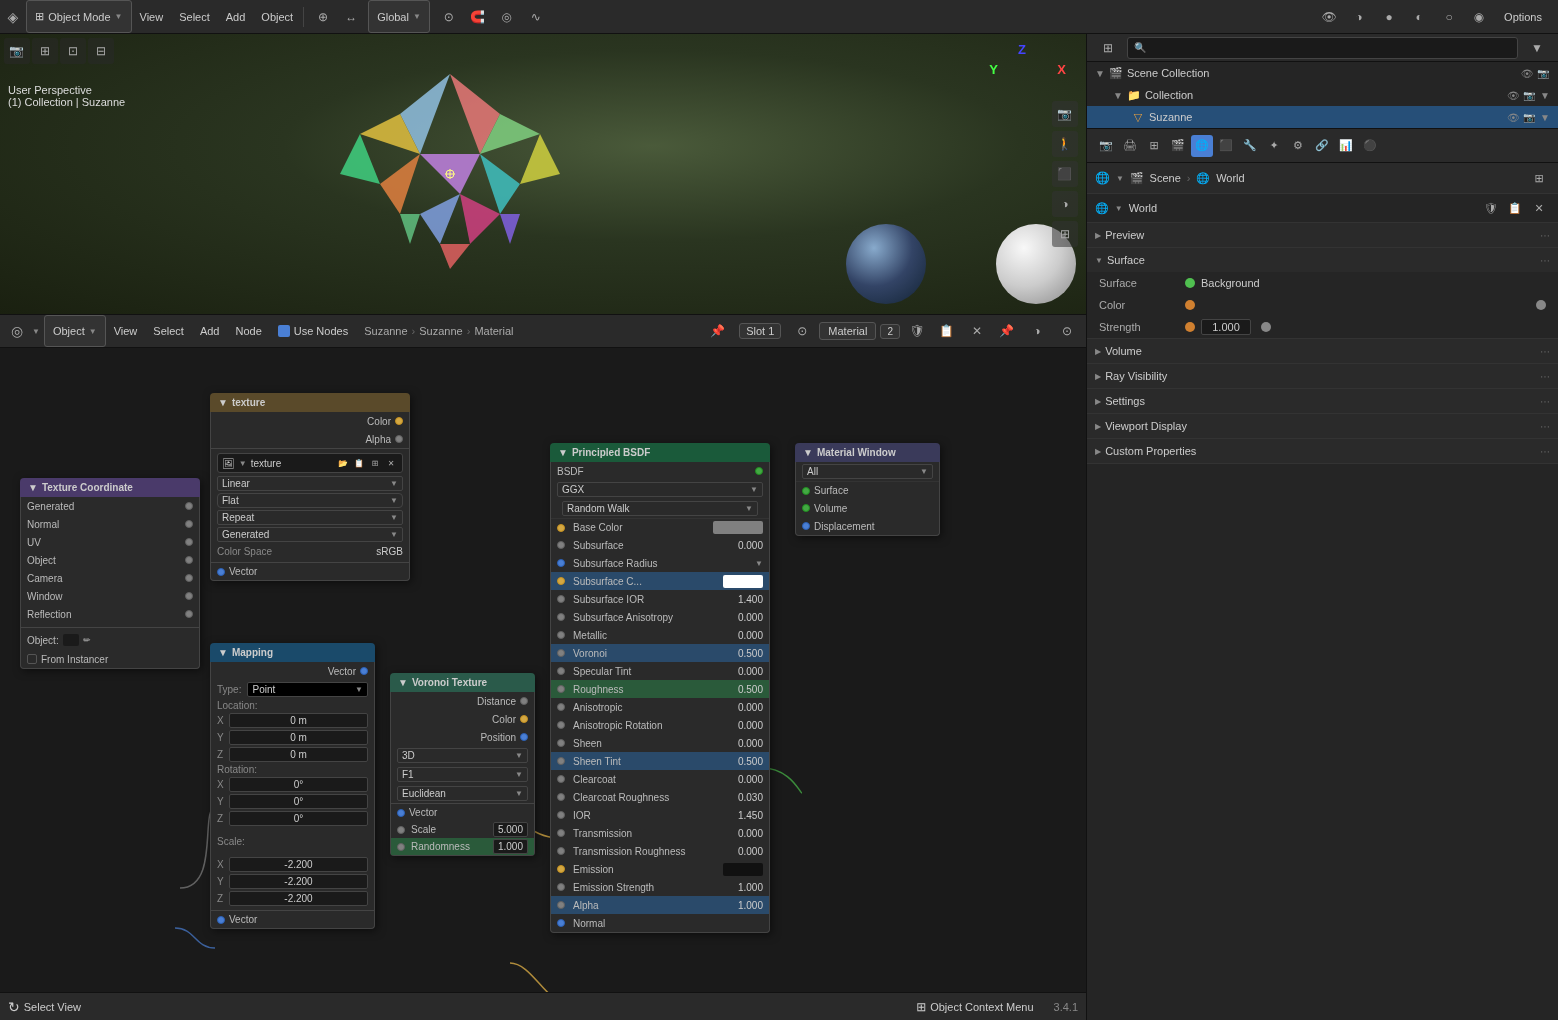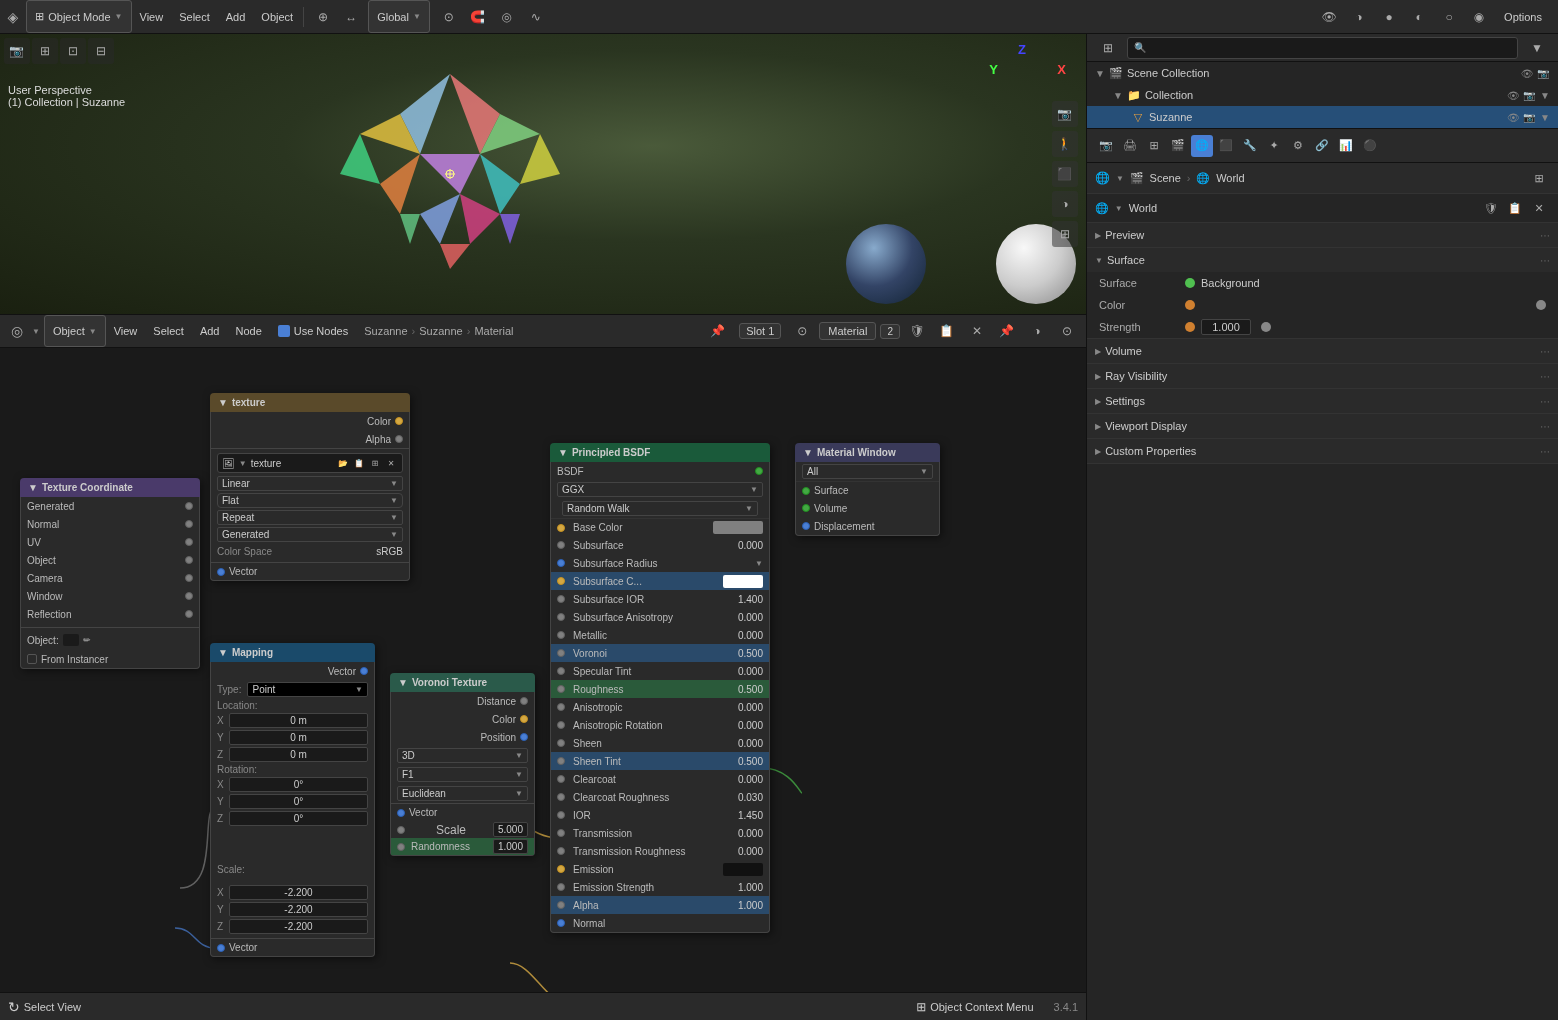--- a/index.html
+++ b/index.html
@@ -413,21 +413,21 @@
             </div>
             <div style="padding:1px 6px; display:flex; align-items:center; gap:2px;">
               <span style="color:#888; font-size:10px; width:10px;">Y</span>
               <div style="background:#1a1a1a; border:1px solid #444; border-radius:2px; padding:1px 4px; flex:1; text-align:center; font-size:10px; cursor:pointer;">0°</div>
             </div>
             <div style="padding:1px 6px; display:flex; align-items:center; gap:2px;">
               <span style="color:#888; font-size:10px; width:10px;">Z</span>
               <div style="background:#1a1a1a; border:1px solid #444; border-radius:2px; padding:1px 4px; flex:1; text-align:center; font-size:10px; cursor:pointer;">0°</div>
             </div>
 
-            <div style="padding:9px 6px;margin-top:28px;">
+            <div style="padding:9px 6px;">
               <span style="color:#888; font-size:10px;">Scale:</span>
             </div>
             <div style="padding:1px 6px; display:flex; align-items:center; gap:2px;">
               <span style="color:#888; font-size:10px; width:10px;">X</span>
               <div style="background:#1a1a1a; border:1px solid #444; border-radius:2px; padding:1px 4px; flex:1; text-align:center; font-size:10px; cursor:pointer;">-2.200</div>
             </div>
             <div style="padding:1px 6px; display:flex; align-items:center; gap:2px;">
               <span style="color:#888; font-size:10px; width:10px;">Y</span>
               <div style="background:#1a1a1a; border:1px solid #444; border-radius:2px; padding:1px 4px; flex:1; text-align:center; font-size:10px; cursor:pointer;">-2.200</div>
             </div>
@@ -481,21 +481,21 @@
               </div>
             </div>
 
             <div class="node-row" style="border-top:1px solid #444;">
               <div class="socket socket-blue-s socket-left"></div>
               <span class="node-label">Vector</span>
             </div>
 
             <div style="padding:1px 6px; display:flex; align-items:center; gap:2px;">
               <div class="socket socket-gray socket-left"></div>
-              <span style="color:#bbb; font-size:12px; flex:1;text-align:center;">Scale</span>
+              <span style="color:#bbb; font-size:10px; flex:1;">Scale</span>
               <div style="background:#1a1a1a; border:1px solid #444; border-radius:2px; padding:1px 4px; font-size:10px; cursor:pointer;">5.000</div>
             </div>
 
             <div style="padding:1px 6px; display:flex; align-items:center; gap:2px; background:#2a5a3a;">
               <div class="socket socket-gray socket-left"></div>
               <span style="color:#bbb; font-size:10px; flex:1;">Randomness</span>
               <div style="background:#1a1a1a; border:1px solid #444; border-radius:2px; padding:1px 4px; font-size:10px; cursor:pointer;">1.000</div>
             </div>
           </div>
         </div>

